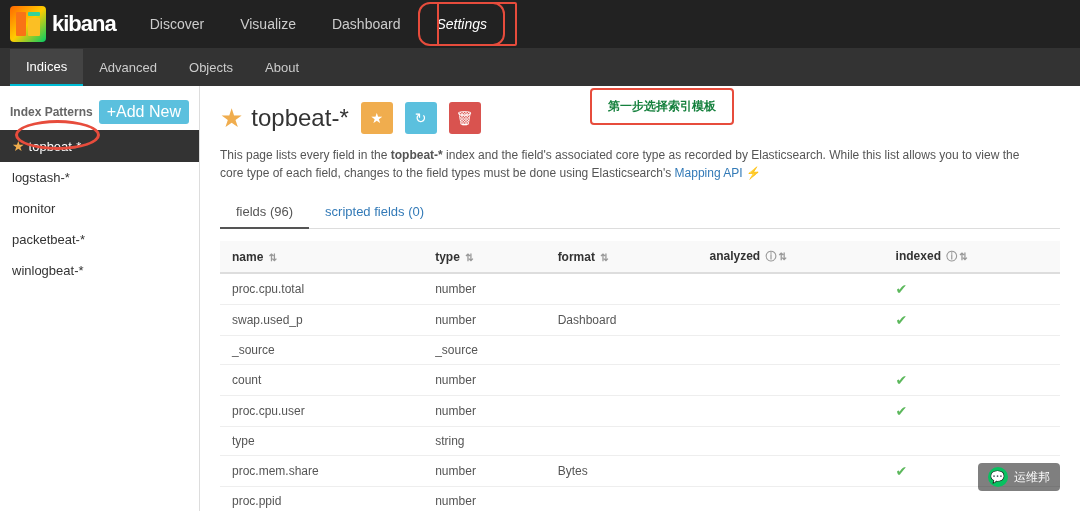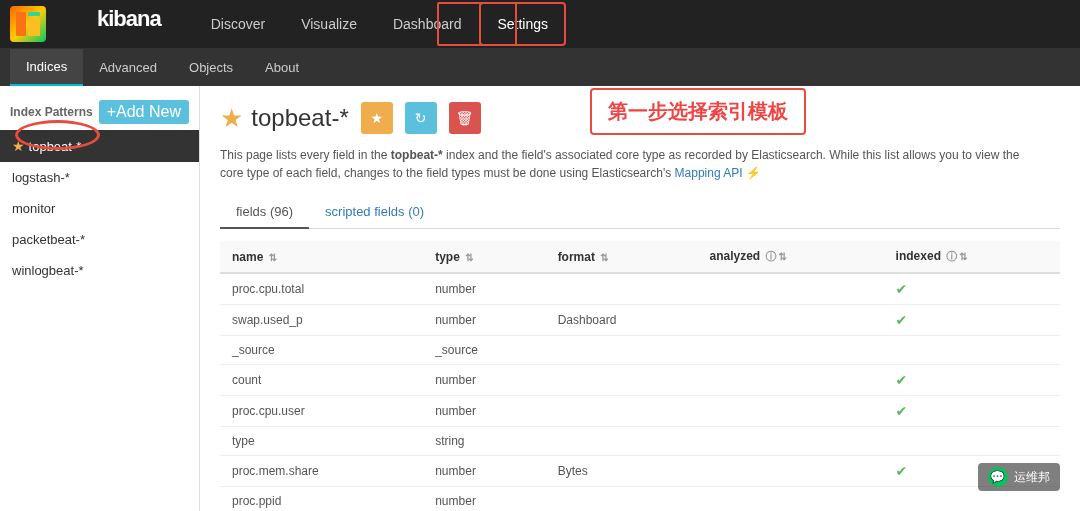--- a/index.html
+++ b/index.html
@@ -8,23 +8,22 @@
     
     .top-nav {
       background: #222;
       height: 48px;
       display: flex;
       align-items: center;
       padding: 0 10px;
     }
     .logo-area {
       display: flex;
-      align-items: flex-start;
-      margin-right: 32px;
-      gap: 45px;
+      align-items: center;
+      margin-right: 16px;
     }
     .logo-icon {
       width: 36px; height: 36px;
       background: linear-gradient(135deg, #ff6600 0%, #ffcc00 50%, #00cc66 100%);
       border-radius: 4px;
       margin-right: 6px;
       display: flex; align-items: center; justify-content: center;
     }
     .logo-text {
       color: white;
@@ -41,22 +40,23 @@
       color: #ccc;
       padding: 14px 18px;
       cursor: pointer;
       font-size: 14px;
       text-decoration: none;
       display: block;
     }
     .top-nav-item.active {
       color: white;
       border: 2px solid #e74c3c;
-      border-radius: 4px;
+      border-radius: 12px;
       padding: 12px 16px;
+      font-style: italic;
     }
 
     
     .second-nav {
       background: #333;
       height: 38px;
       display: flex;
       align-items: center;
       padding: 0 10px;
       gap: 0;
@@ -220,22 +220,22 @@
 
     
     .annotation-box {
       position: absolute;
       top: 88px;
       left: 590px;
       border: 2px solid #e74c3c;
       background: rgba(255,255,255,0.95);
       padding: 8px 16px;
       border-radius: 4px;
-      font-size: 20px;
-      color: #ef4444;
+      font-size: 12px;
+      color: #15803d;
       font-weight: bold;
       white-space: nowrap;
       z-index: 100;
     }
     .circle-highlight {
       position: absolute;
       top: 120px;
       left: 15px;
       width: 85px;
       height: 30px;

